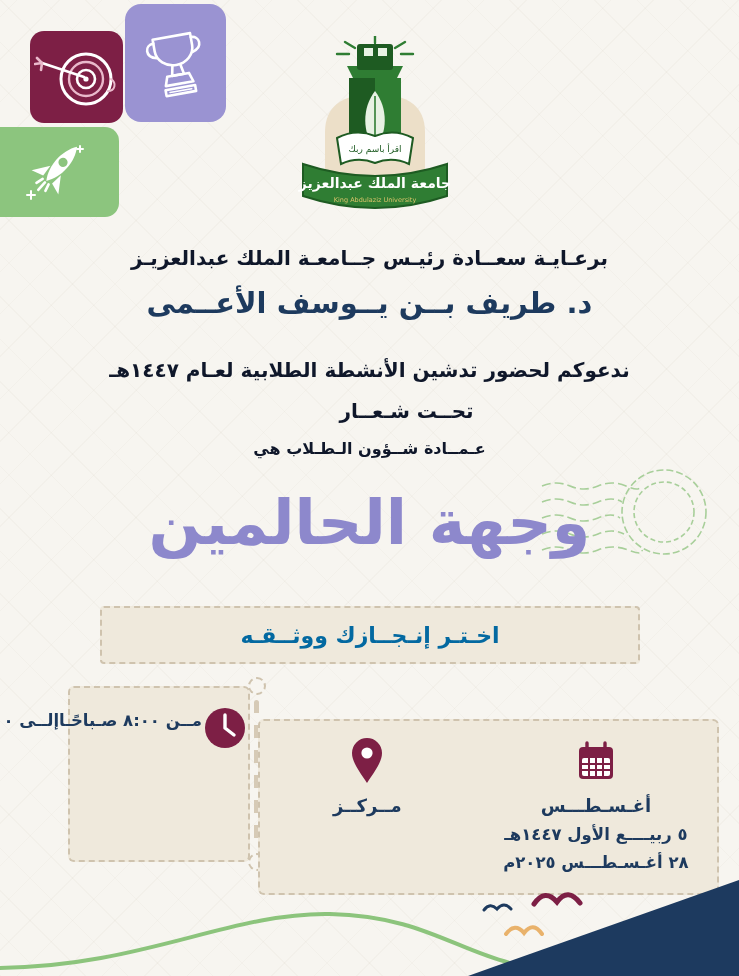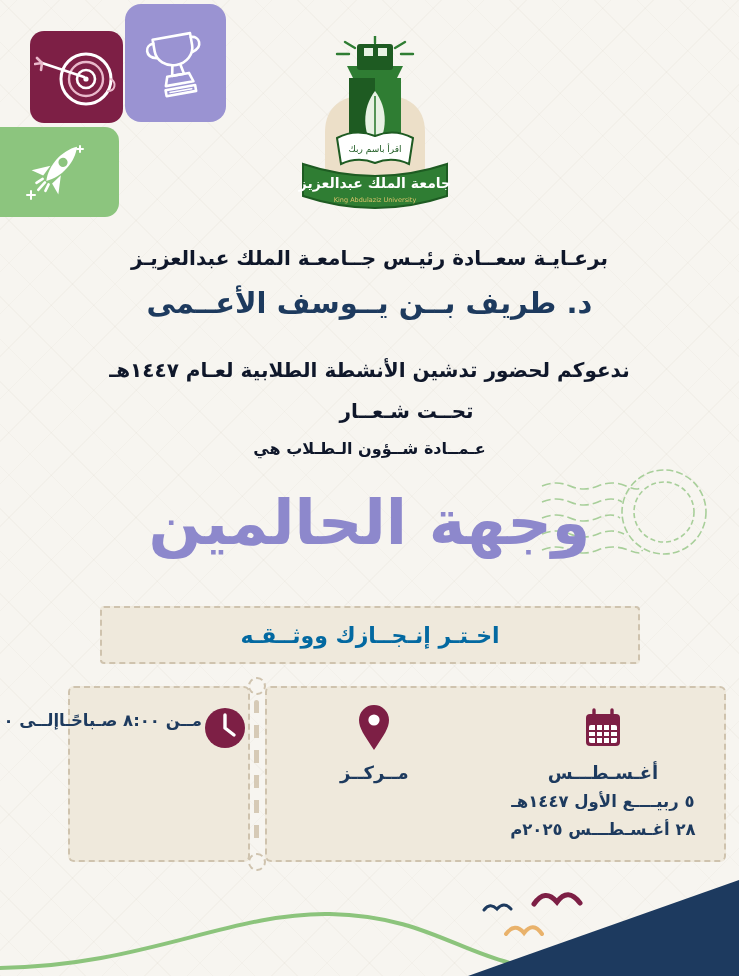--- a/index.html
+++ b/index.html
@@ -36,21 +36,21 @@
     position:absolute;left:100px;top:606px;width:540px;height:58px;
     background:#efe9dc;border:2px dashed #cfc3ae;border-radius:4px;
     display:flex;align-items:center;justify-content:center;
     font-size:22px;font-weight:bold;color:#0369a1;direction:rtl;box-sizing:border-box;
   }
   .stub,.panel{
     position:absolute;top:686px;height:176px;background:#efe9dc;
     border:2px dashed #cfc3ae;border-radius:6px;box-sizing:border-box;
   }
   .stub{left:68px;width:182px;}
-  .panel{left:265px;width:461px;display:flex;flex-direction:row-reverse;direction:rtl;}
+  .panel{left:258px;width:461px;display:flex;flex-direction:row-reverse;direction:rtl;margin-top:33px;}
   .perf{
     position:absolute;left:254px;top:700px;width:5px;height:148px;border-radius:3px;
     background:repeating-linear-gradient(to bottom,#d6cab6 0 13px,transparent 13px 25px);
   }
   .notch{position:absolute;width:18px;height:18px;border-radius:50%;background:#f7f5f0;border:2px dashed #cfc3ae;box-sizing:border-box;}
   .notch.top{left:248px;top:677px;}
   .notch.bot{left:248px;top:853px;}
   .col{flex:1;display:flex;flex-direction:column;align-items:center;padding-top:14px;direction:rtl;}
   .col.location{flex:0 0 47%;}
   .col.calendar{flex:0 0 53%;}

